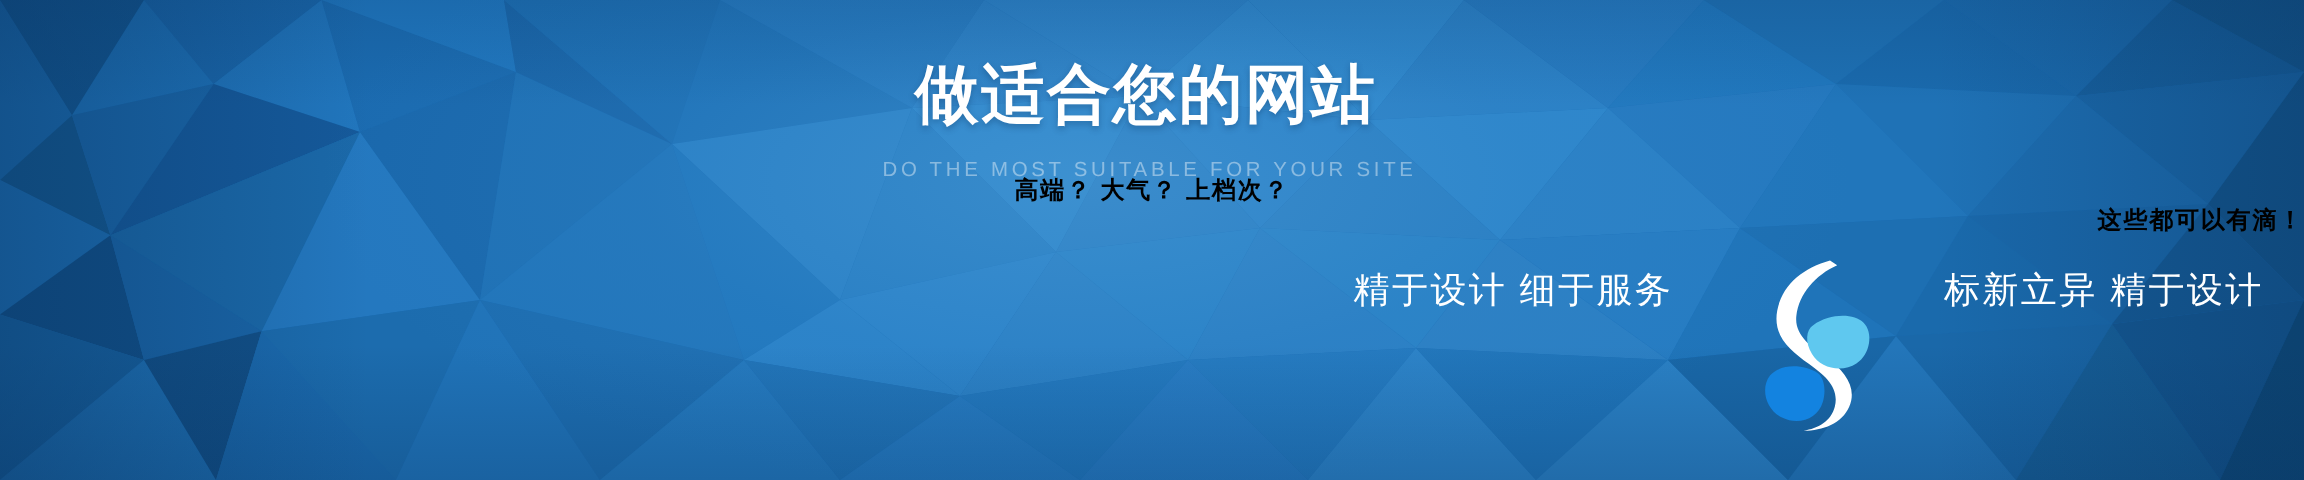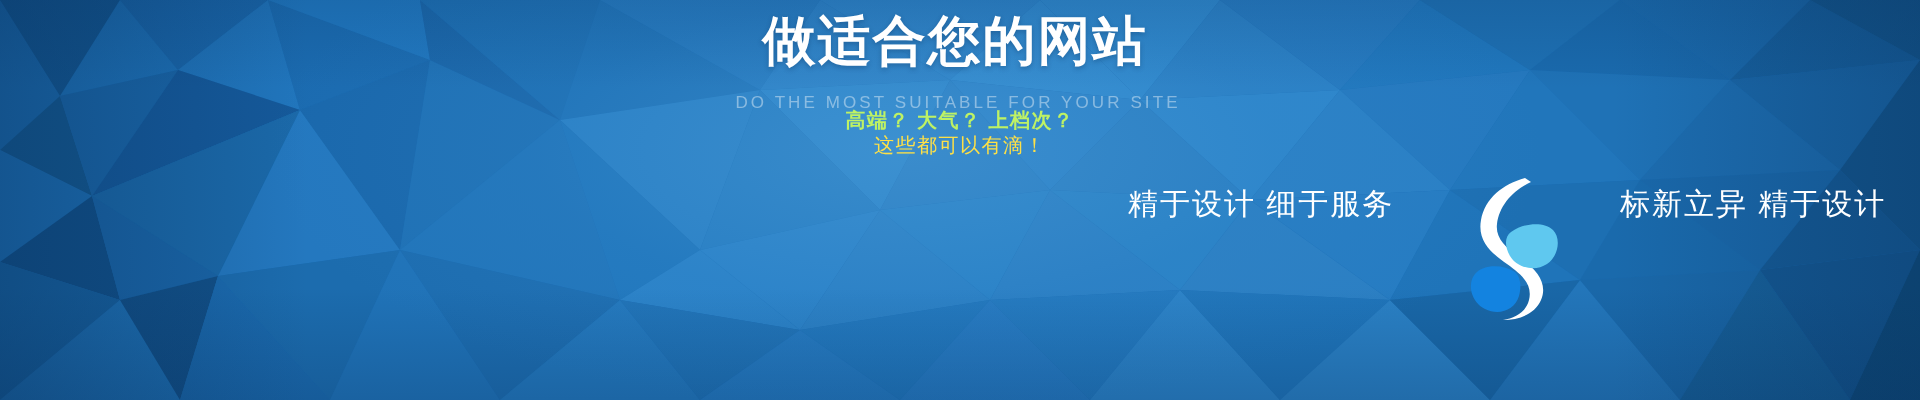--- a/index.html
+++ b/index.html
@@ -30,21 +30,21 @@
     position:absolute;inset:0;
     background:
       linear-gradient(to right, rgba(8,50,95,0.42) 0%, rgba(8,50,95,0.0) 16%,
                                 rgba(8,50,95,0.0) 84%, rgba(8,50,95,0.34) 100%),
       linear-gradient(to bottom, rgba(8,50,95,0.18) 0%, rgba(8,50,95,0.0) 22%,
                                 rgba(8,50,95,0.0) 72%, rgba(8,50,95,0.26) 100%);
     pointer-events:none;
   }
 
   
-  #content{position:absolute;inset:0;}
+  #content{position:absolute;inset:0;margin-top:39px;}
 
   .center{position:absolute;left:0;width:1920px;text-align:center;}
 
   #main-title{
     top:12px;
     font-size:53px;
     line-height:58px;
     font-weight:bold;
     color:#ffffff;
     letter-spacing:2px;
@@ -60,30 +60,31 @@
     color:rgba(255,255,255,0.42);
     letter-spacing:3.1px;
     margin-left:-2px;
   }
 
   #tag-line-1{
     top:108px;
     font-size:20px;
     line-height:25px;
     font-weight:bold;
-    color:#bef264;
+    color:#000000;
     letter-spacing:1.5px;
   }
   #tag-line-2{
     top:133px;
     font-size:20px;
     line-height:25px;
-    font-weight:normal;
-    color:#fde047;
+    font-weight:bold;
+    color:#000000;
     letter-spacing:1.5px;
+    text-align:right;
   }
 
   
   #bottom-row{
     position:absolute;
     left:0;top:176px;width:1920px;height:140px;
     display:flex;align-items:flex-start;justify-content:flex-end;
   }
   .slogan{
     font-size:30px;

